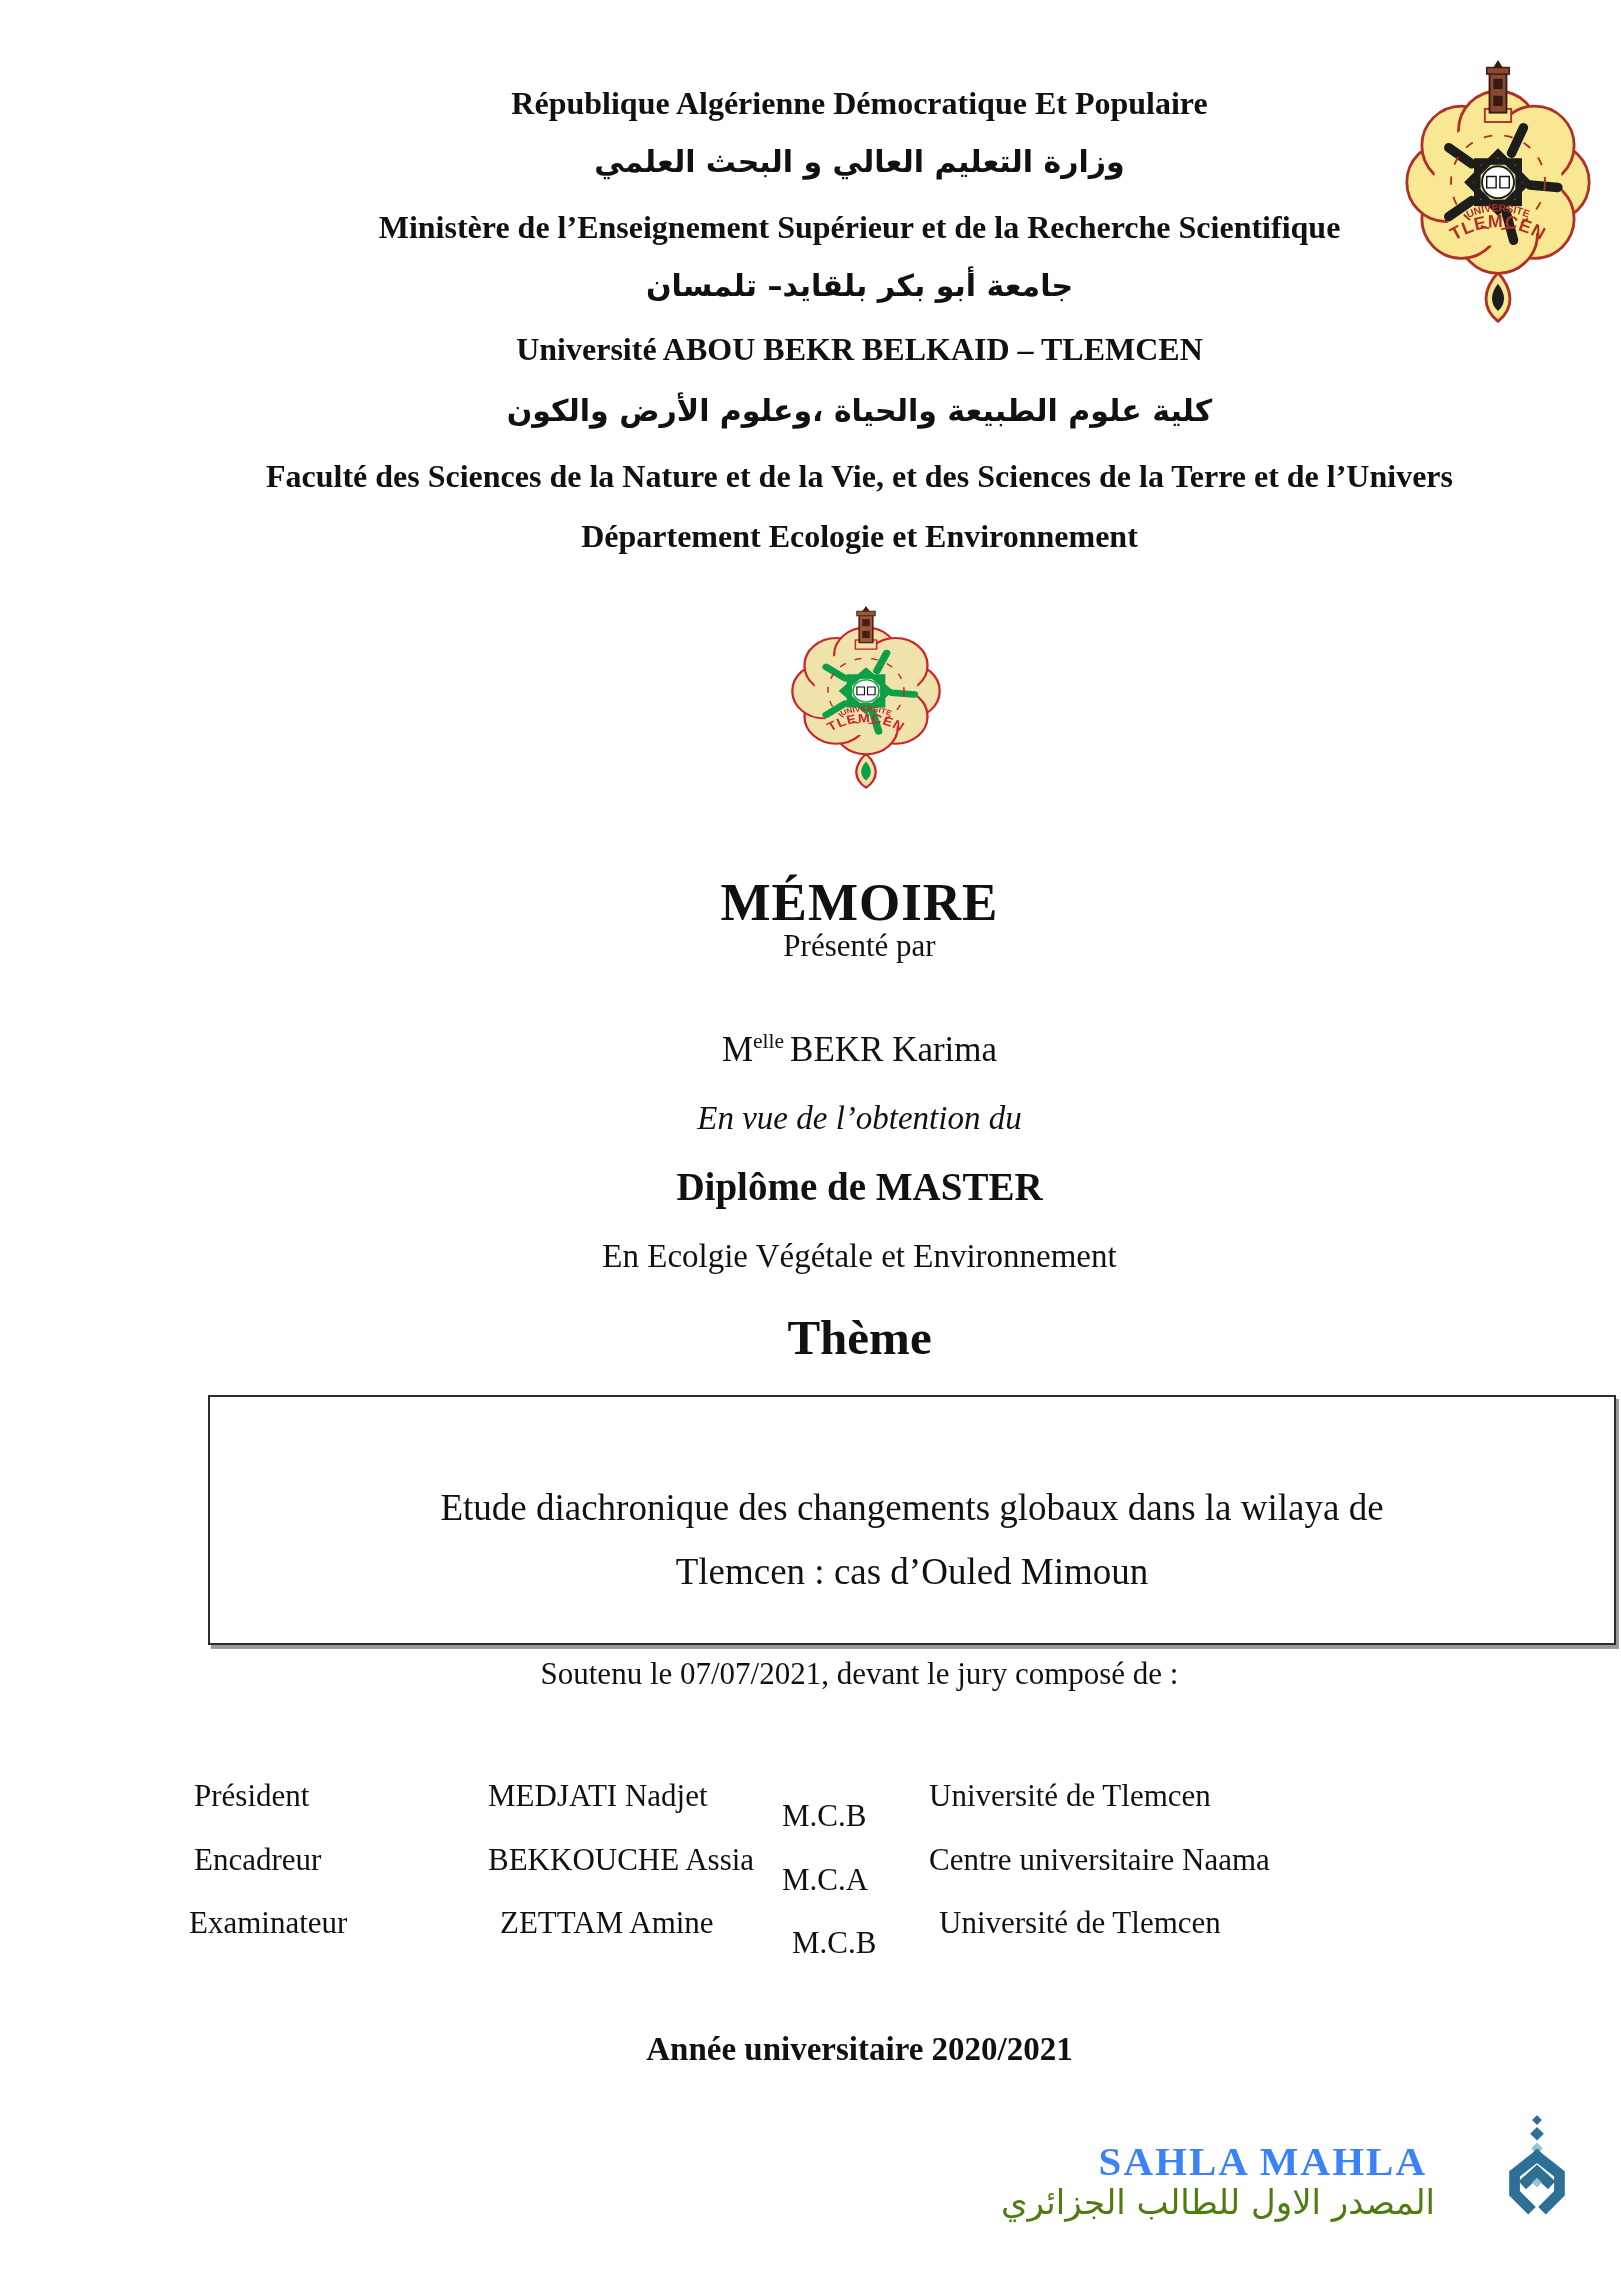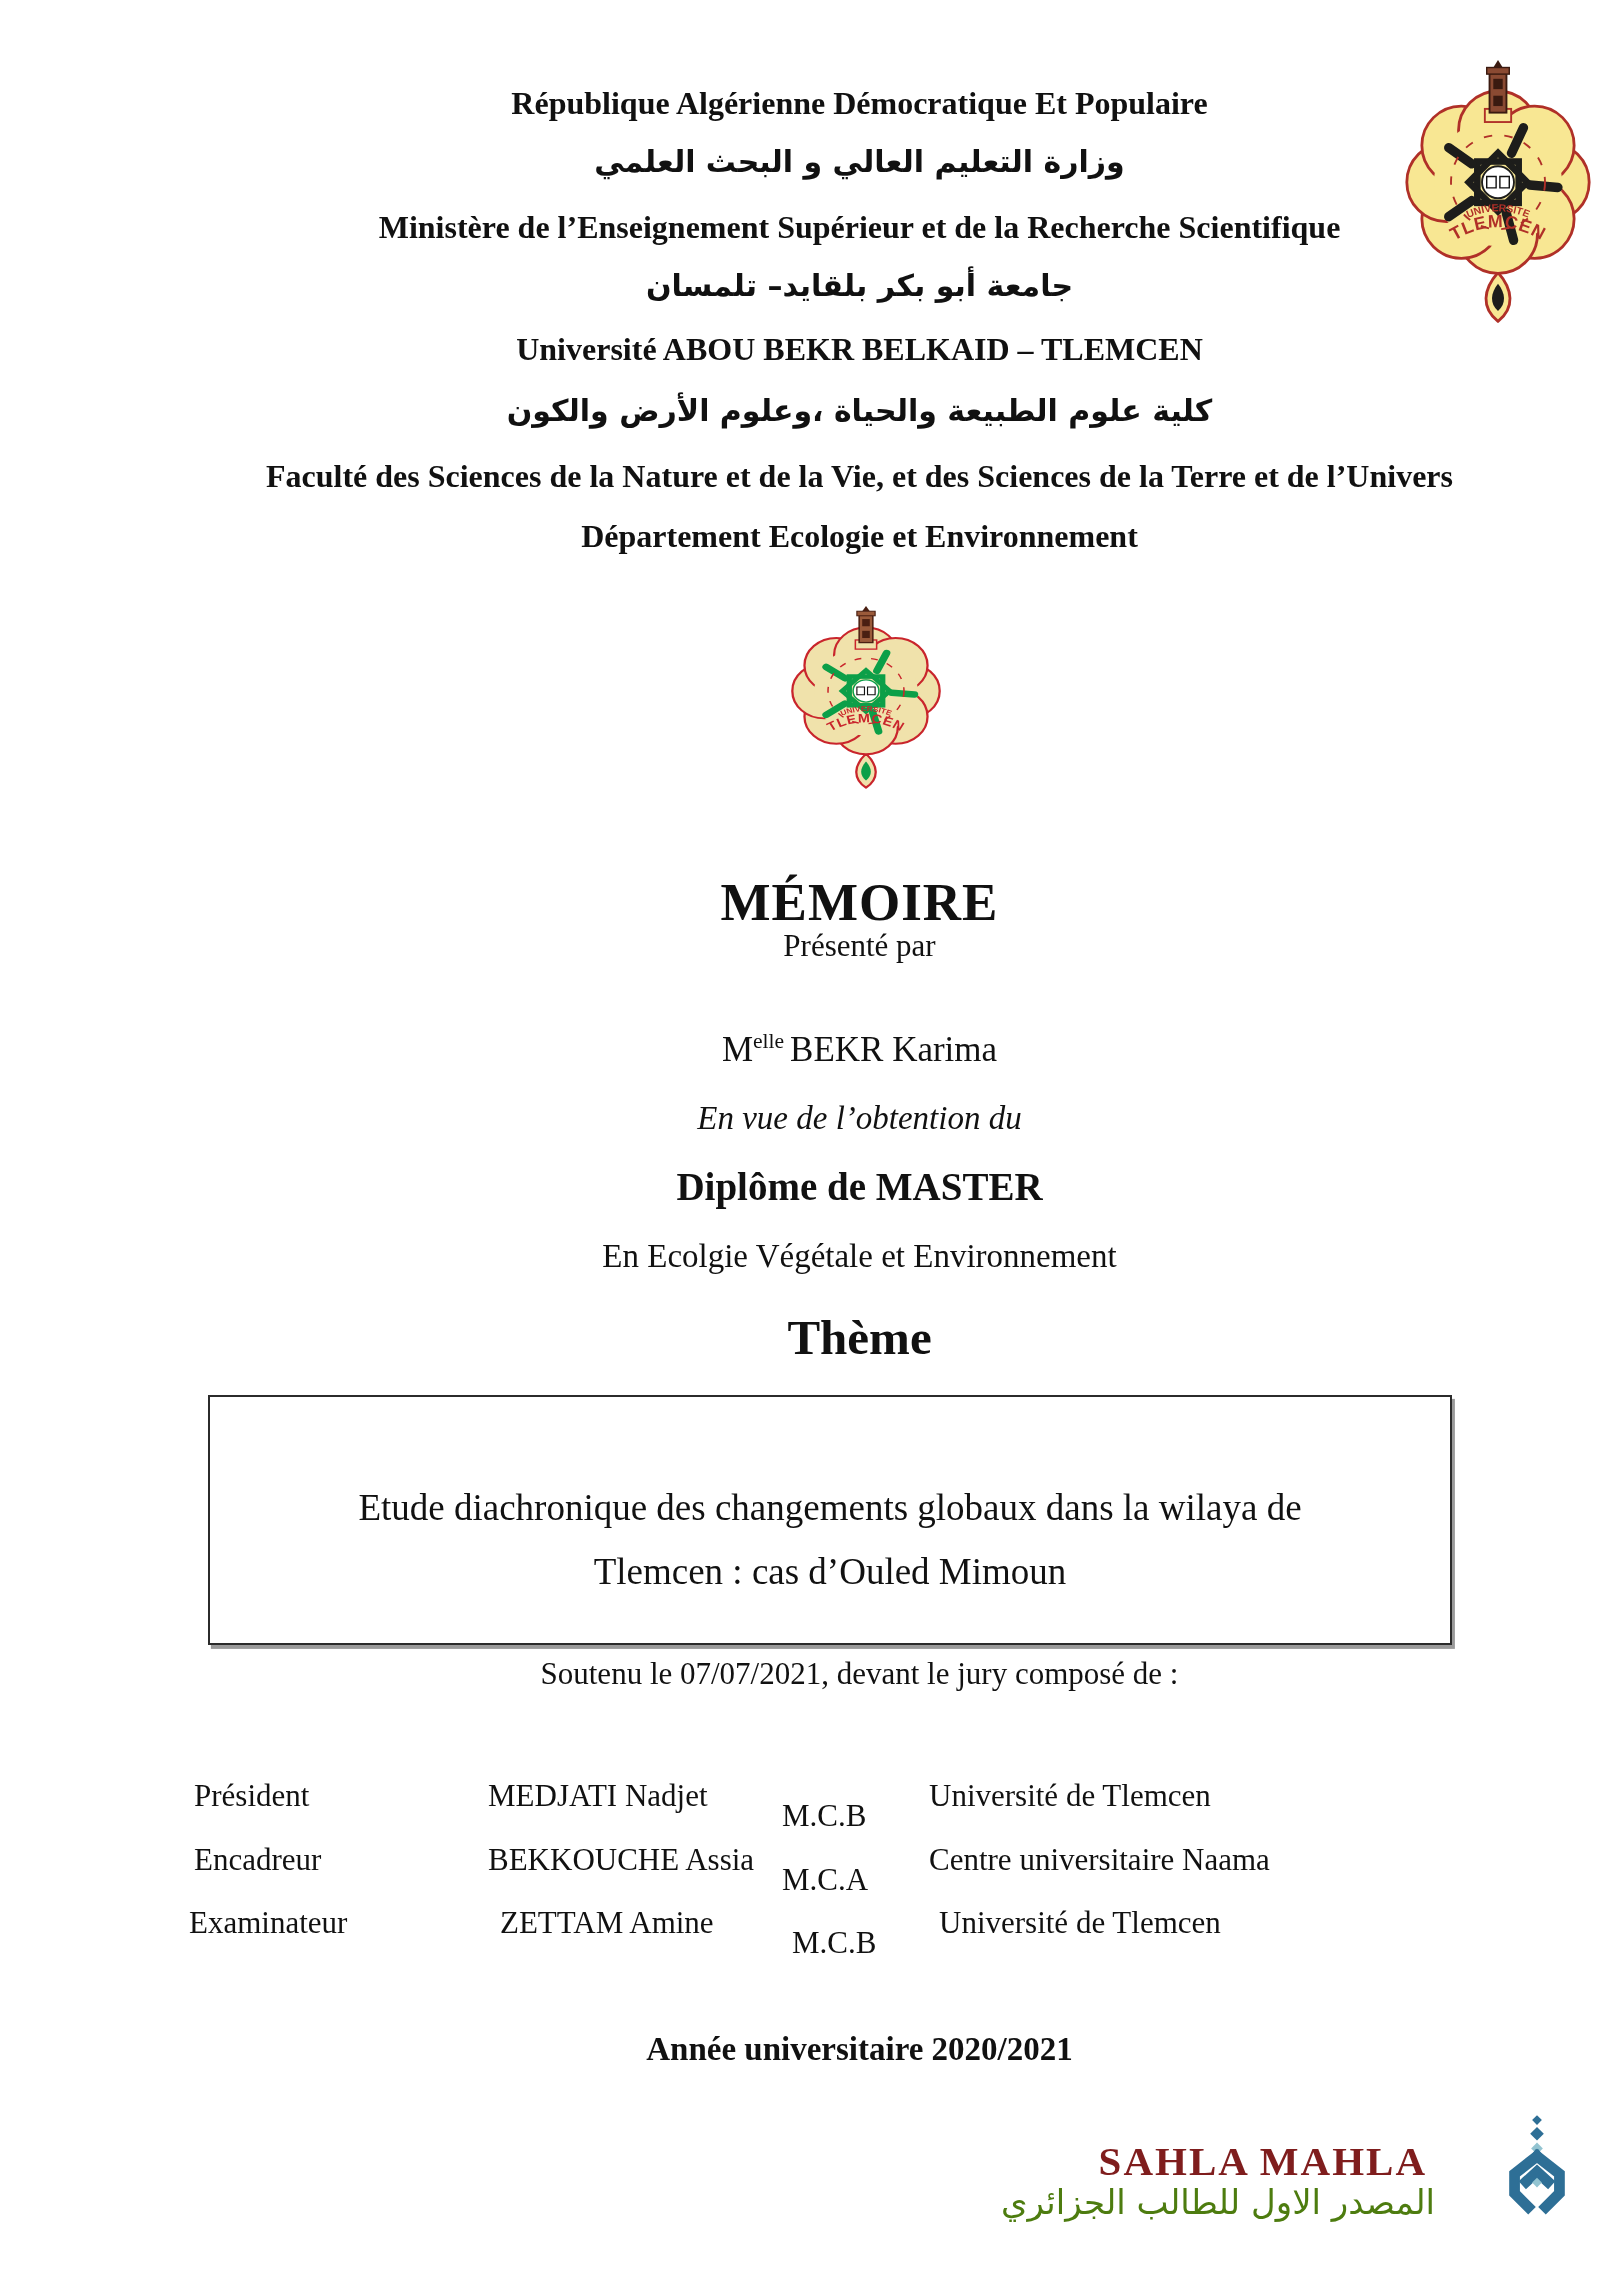--- a/index.html
+++ b/index.html
@@ -17,38 +17,38 @@
   .arline{font-weight:bold;font-size:30px;line-height:37px;font-family:"DejaVu Sans",sans-serif;}
   .memoire-title{font-weight:bold;font-size:53px;letter-spacing:1px;}
   .plain32{font-size:31px;}
   .author{font-size:35px;}
   .author sup{font-size:21.6px;vertical-align:super;margin-right:5.9px;}
   .italic34{font-size:33px;font-style:italic;}
   .degree{font-size:39px;font-weight:bold;}
   .plain34{font-size:33px;}
   .theme-label{font-size:49px;font-weight:bold;}
   .theme-box{
-    left:208px;top:1395px;width:1244px;height:250px;
+    left:208px;top:1395px;width:1408px;height:250px;
     border:2px solid #2b2b2b;
     box-shadow:2.9px 3.9px 0 #9a9a9a;
     box-sizing:border-box;
     background:#fff;
     text-align:center;
   }
   .theme-box .ttl{margin-top:79px;font-size:37px;line-height:64px;}
   .jury-row{left:0;width:1422px;height:39px;font-size:31px;}
   .jury-role{position:absolute;left:194px;}
   .jury-name{position:absolute;left:488px;}
   .jury-grade{position:absolute;left:782px;margin-top:20px;}
   .jury-inst{position:absolute;left:929px;}
   .year{font-size:33px;font-weight:bold;}
   .brand-name{
     right:194px;top:2137px;
     font-size:41px;letter-spacing:2px;
-    color:#7f1d1d;font-weight:bold;
+    color:#3b82f6;font-weight:bold;
     font-family:"Liberation Serif",serif;
   }
   .brand-tagline{
     right:186px;top:2182px;
     font-size:34px;color:#4d7c0f;
     font-family:"DejaVu Sans",sans-serif;
   }
   .logo-right{left:1404px;top:59px;}
   .logo-center{left:790px;top:606px;}
   .brand-mark{left:1497px;top:2113px;}

